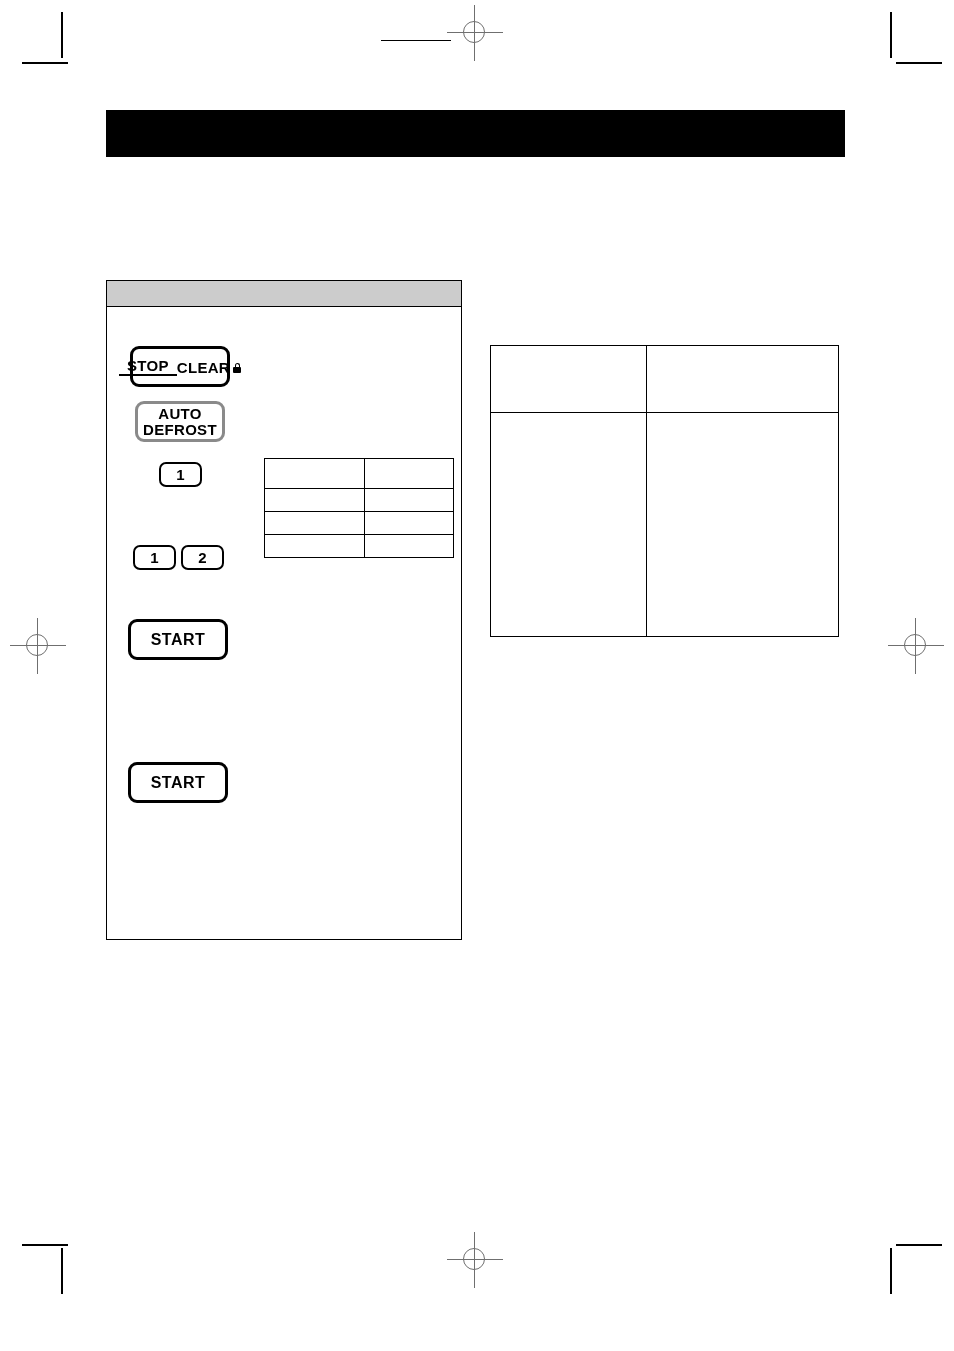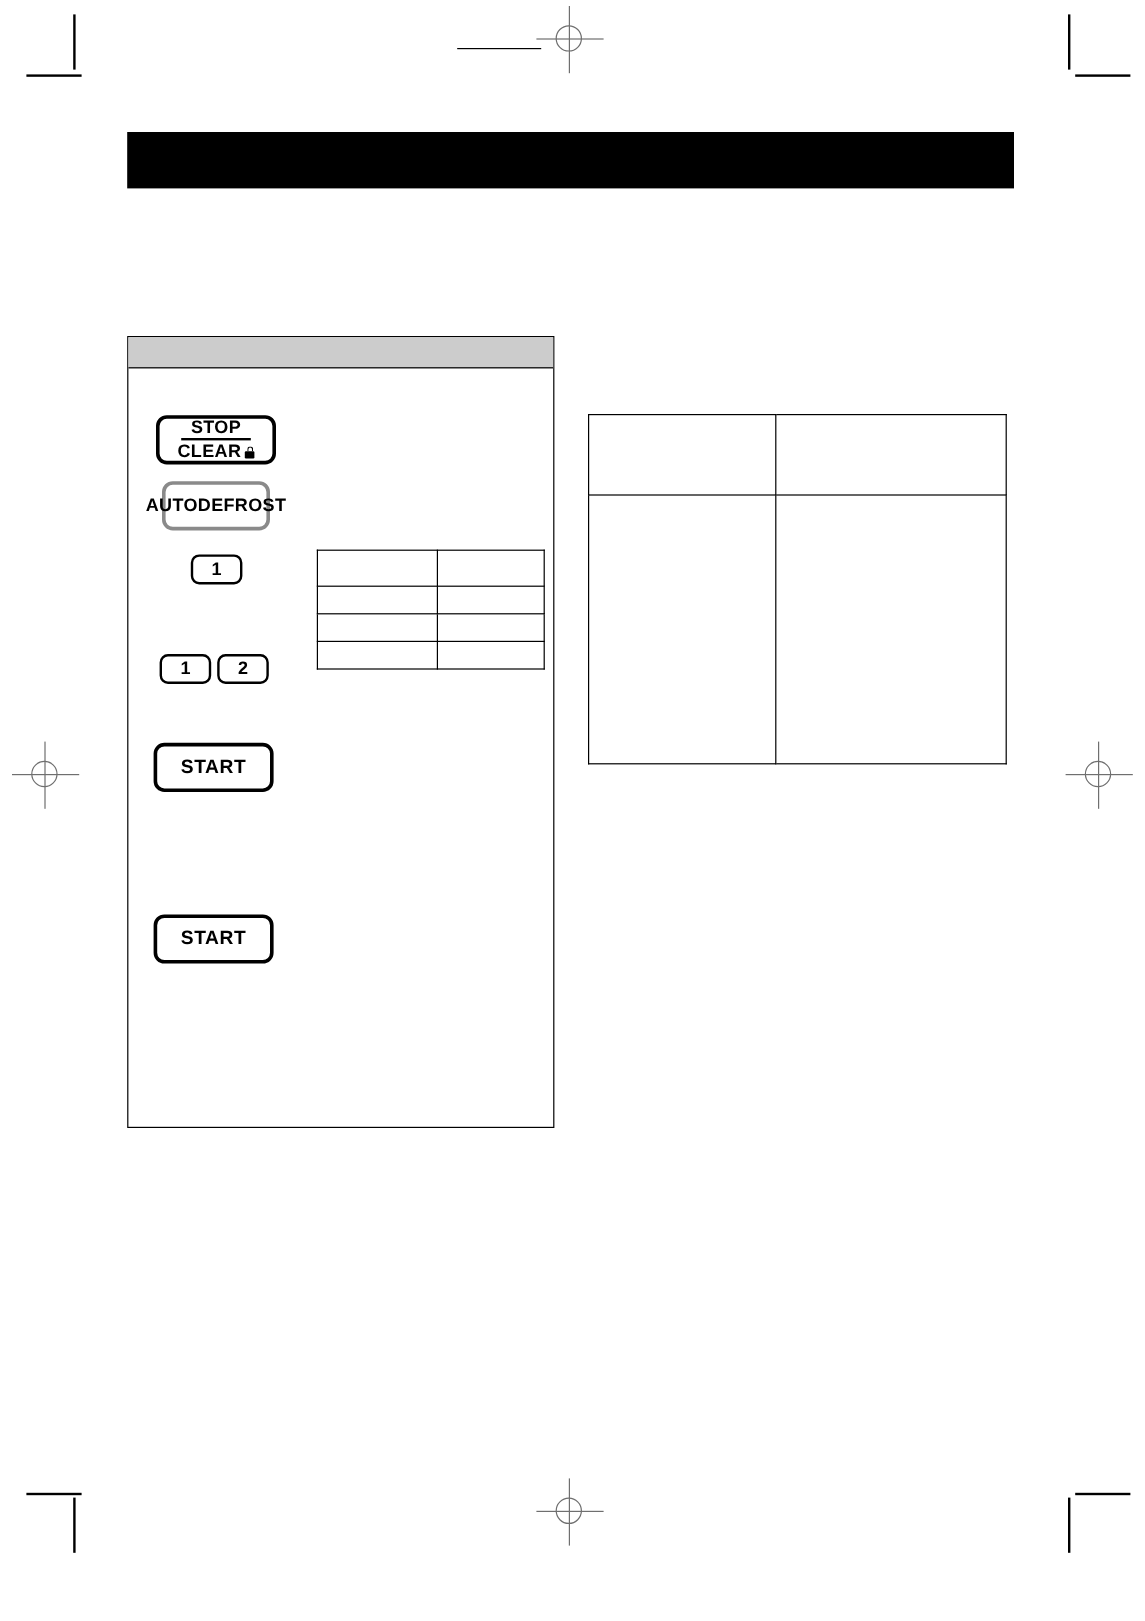--- a/index.html
+++ b/index.html
@@ -161,21 +161,21 @@
   .btn-gray {
     border: 3.5px solid #8a8a8a;
     border-radius: 9px;
   }
 
   .btn-stopclear {
     left: 23px;
     top: 39px;
     width: 100px;
     height: 41px;
-    flex-direction: column;
+    flex-direction: row;
     justify-content: center;
     padding: 2px 0;
   }
   .sc-top {
     font-size: 15px;
     line-height: 15px;
     letter-spacing: 0.3px;
     padding: 0 8px 1px 8px;
     border-bottom: 2.6px solid #000;
   }
@@ -213,21 +213,21 @@
     height: 6px;
     background: #000;
     border-radius: 1px;
   }
 
   .btn-autodefrost {
     left: 28px;
     top: 94px;
     width: 90px;
     height: 41px;
-    flex-direction: row;
+    flex-direction: column;
     line-height: 16px;
     font-size: 15px;
     letter-spacing: 0.3px;
   }
 
   .btn-num1a {
     left: 52px;
     top: 155px;
     width: 43px;
     height: 25px;

